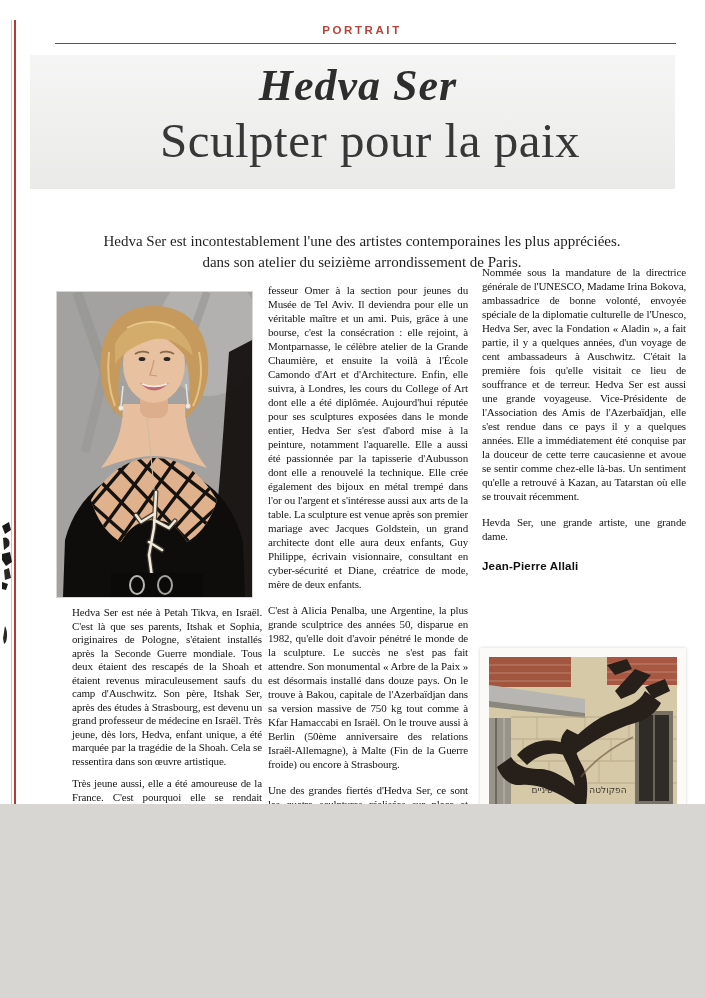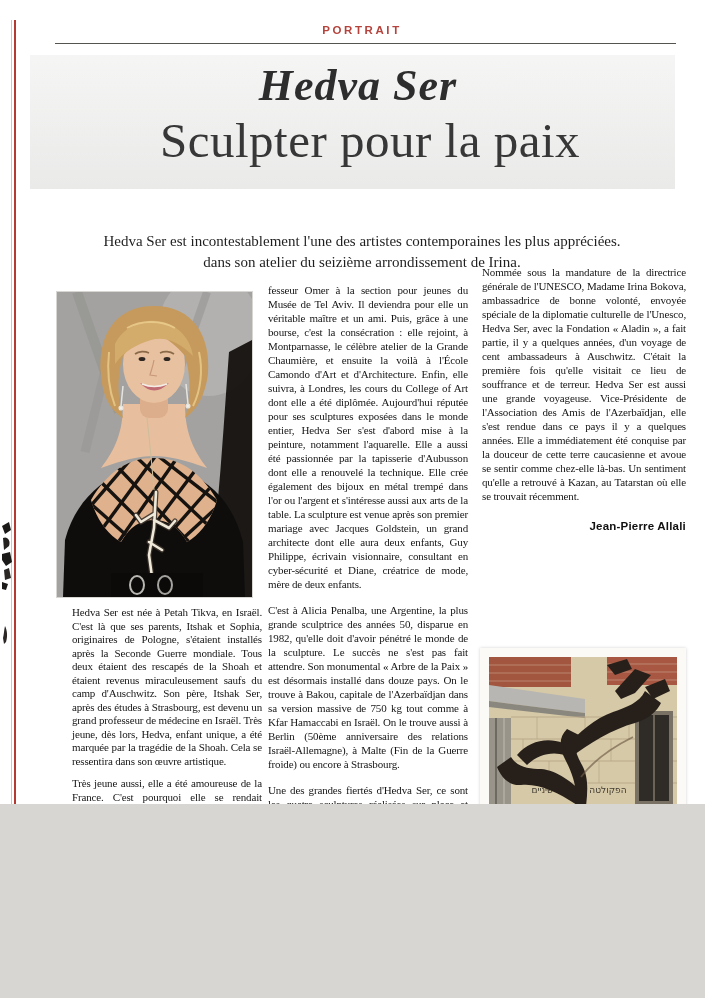--- a/index.html
+++ b/index.html
@@ -39,21 +39,21 @@
     position:absolute; top:202px; left:62px; width:600px; text-align:center;
     font-size:15px; line-height:21px; color:#1f1f1f;margin-top:29px;
   }
   .col { position:absolute; text-align:justify; font-size:11px; line-height:14px; letter-spacing:-0.15px; color:#161616; }
   .col p { margin:0 0 12px 0; }
   #col-left { left:72px; top:606px; width:190px; line-height:13.5px; }
   #col-left p { margin-bottom:9px; }
   #col-mid  { left:268px; top:283px; width:200px; }
   #col-right{ left:482px; top:265px; width:204px; }
   .byline {
-    text-align:right; font-family:"Liberation Sans", sans-serif; font-weight:bold;
+    text-align:left; font-family:"Liberation Sans", sans-serif; font-weight:bold;
     font-size:11.5px; letter-spacing:0.2px; color:#101010; margin-top:16px;
   }
   .photo-portrait {
     position:absolute; left:57px; top:292px; width:195px; height:305px;
     outline:1px solid #d8d6d2;
   }
   .photo-frame {
     position:absolute; left:480px; top:648px; width:206px; height:296px;
     background:#fbfaf7; box-shadow:0 0 3px rgba(0,0,0,0.18); box-sizing:border-box; padding:9px;
   }
@@ -86,21 +86,21 @@
   <div class="edge-blue2"></div>
 
   <div class="kicker">PORTRAIT</div>
   <div class="rule-top"></div>
   <div class="title-shade"></div>
   <div class="title1">Hedva Ser</div>
   <div class="title2">Sculpter pour la paix</div>
 
   <div class="intro">
     <div>Hedva Ser est incontestablement l'une des artistes contemporaines les plus appréciées.</div>
-    <div>dans son atelier du seizième arrondissement de Irina.</div>
+    <div>dans son atelier du seizième arrondissement de Paris.</div>
   </div>
 
   <svg class="photo-portrait" viewBox="0 0 195 305">
     <rect x="0" y="0" width="195" height="305" fill="#a3a2a0"></rect>
     <ellipse cx="152" cy="42" rx="52" ry="62" fill="#c6c4c1" opacity="0.45"></ellipse>
     <path d="M20,0 L62,120" stroke="#858482" stroke-width="10" opacity="0.30" fill="none"></path>
     <path d="M150,0 L118,92" stroke="#7c7b79" stroke-width="8" opacity="0.30" fill="none"></path>
     <path d="M58,38 L28,160" stroke="#8a8987" stroke-width="9" opacity="0.25" fill="none"></path>
     <path d="M172,60 L195,48 L195,305 L150,305 C162,220 166,140 172,60 Z" fill="#14110f" opacity="0.95"></path>
 
@@ -174,20 +174,21 @@
   </div>
 
   <div class="col" id="col-mid">
     <p>fesseur Omer à la section pour jeunes du Musée de Tel Aviv. Il deviendra pour elle un véritable maître et un ami. Puis, grâce à une bourse, c'est la consécration : elle rejoint, à Montparnasse, le célèbre atelier de la Grande Chaumière, et ensuite la voilà à l'École Camondo d'Art et d'Architecture. Enfin, elle suivra, à Londres, les cours du College of Art dont elle a été diplômée. Aujourd'hui réputée pour ses sculptures exposées dans le monde entier, Hedva Ser s'est d'abord mise à la peinture, notamment l'aquarelle. Elle a aussi été passionnée par la tapisserie d'Aubusson dont elle a renouvelé la technique. Elle crée également des bijoux en métal trempé dans l'or ou l'argent et s'intéresse aussi aux arts de la table. La sculpture est venue après son premier mariage avec Jacques Goldstein, un grand architecte dont elle aura deux enfants, Guy Philippe, écrivain visionnaire, consultant en cyber-sécurité et Diane, créatrice de mode, mère de deux enfants.</p>
     <p>C'est à Alicia Penalba, une Argentine, la plus grande sculptrice des années 50, disparue en 1982, qu'elle doit d'avoir pénétré le monde de la sculpture. Le succès ne s'est pas fait attendre. Son monumental « Arbre de la Paix » est désormais installé dans douze pays. On le trouve à Bakou, capitale de l'Azerbaïdjan dans sa version massive de 750 kg tout comme à Kfar Hamaccabi en Israël. On le trouve aussi à Berlin (50ème anniversaire des relations Israël-Allemagne), à Malte (Fin de la Guerre froide) ou encore à Strasbourg.</p>
     <p>Une des grandes fiertés d'Hedva Ser, ce sont les quatre sculptures réalisées sur place et installées dans un jardin, le « Jardin de l'Espoir », au bord de la Vistule à Cracovie. Fortement inspirées par la Cabbale, ces sculptures racontent la reconstruction après l'explosion, la rupture et la déchirure. Un peu dans l'esprit de la brisure des vases, la « Chevirat Hakélim », qui sera corrigée par le « Tikkoun Olam », « Réparation du Monde ».</p>
   </div>
 
   <div class="col" id="col-right">
     <p>Nommée sous la mandature de la directrice générale de l'UNESCO, Madame Irina Bokova, ambassadrice de bonne volonté, envoyée spéciale de la diplomatie culturelle de l'Unesco, Hedva Ser, avec la Fondation « Aladin », a fait partie, il y a quelques années, d'un voyage de cent ambassadeurs à Auschwitz. C'était la première fois qu'elle visitait ce lieu de souffrance et de terreur. Hedva Ser est aussi une grande voyageuse. Vice-Présidente de l'Association des Amis de l'Azerbaïdjan, elle s'est rendue dans ce pays il y a quelques années. Elle a immédiatement été conquise par la douceur de cette terre caucasienne et avoue se sentir comme chez-elle là-bas. Un sentiment qu'elle a retrouvé à Kazan, au Tatarstan où elle se trouvait récemment.</p>
+    <p>Hevda Ser, une grande artiste, une grande dame.</p>
     <div class="byline">Jean-Pierre Allali</div>
   </div>
 
   <div class="photo-frame">
     <svg width="188" height="278" viewBox="0 0 188 278">
       <rect x="0" y="0" width="188" height="278" fill="#d6c9a7"></rect>
 
       <rect x="0" y="0" width="82" height="30" fill="#a2553f"></rect>
       <rect x="118" y="0" width="70" height="28" fill="#a85743"></rect>
       <g stroke="#caa68e" stroke-width="1" opacity="0.6">

